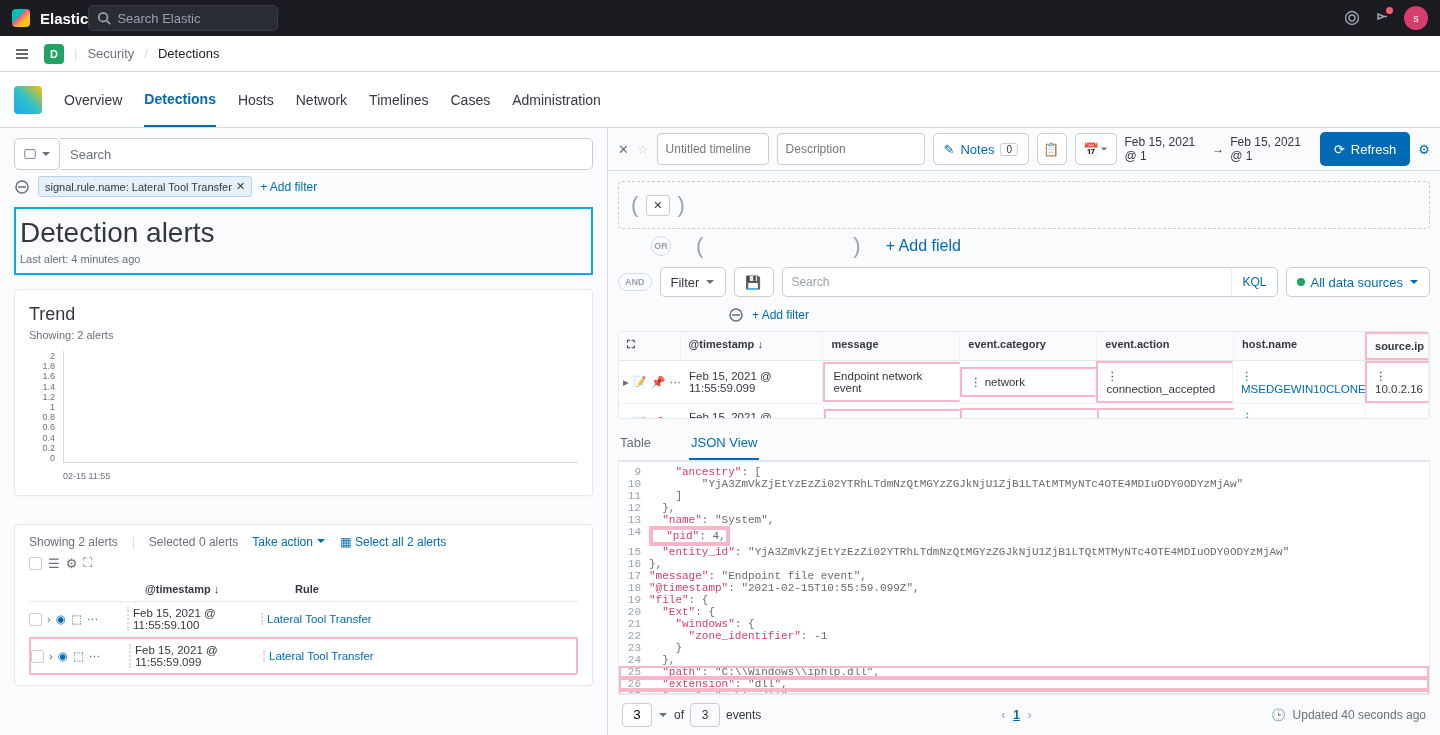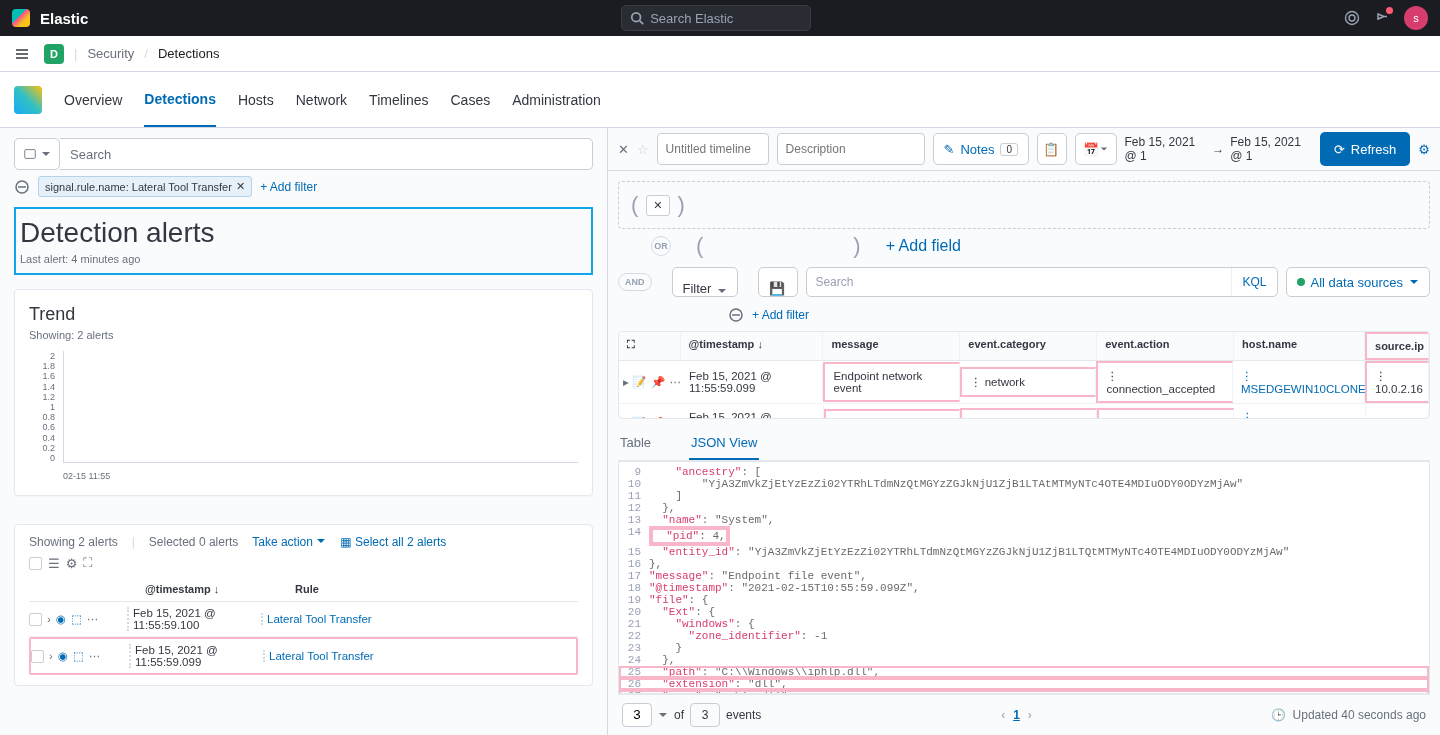--- a/index.html
+++ b/index.html
@@ -1,21 +1,21 @@
 <!DOCTYPE html>
 <html><head>
 <meta charset="utf-8">
 <style>
 * { box-sizing: border-box; margin: 0; padding: 0; }
 body { font-family: -apple-system, BlinkMacSystemFont, "Segoe UI", Helvetica, Arial, sans-serif; font-size: 13px; background: #fafbfd; color: #343741; overflow: hidden; width: 1440px; height: 735px; }
 .top-header { background: #1a1c21; height: 36px; display: flex; align-items: center; padding: 0 12px; color: #fff; justify-content: space-between; }
 .top-header-left { display: flex; align-items: center; gap: 10px; }
 .elastic-logo { width: 18px; height: 18px; background: linear-gradient(135deg, #00bfb3 40%, #f04e98 40%, #fec514 70%); border-radius: 4px; }
 .elastic-text { font-weight: 600; font-size: 15px; }
-.global-search-wrap { position: relative; flex: 1; display: flex; justify-content: center;}
+.global-search-wrap { position: relative; flex: 1; display: flex; }
 .global-search-center { background: #2a2c33; border: 1px solid #3a3c42; border-radius: 5px; height: 26px; width: 190px; display: flex; align-items: center; padding: 0 8px; color: #98a2b3; gap: 6px;}
 .top-header-right { display: flex; align-items: center; gap: 14px; }
 .icon-btn-dark { color: #98a2b3; cursor: pointer; }
 .avatar { width: 24px; height: 24px; border-radius: 50%; background: #d73d6c; color: #fff; display: flex; align-items: center; justify-content: center; font-size: 11px; }
 .notif-dot { position: relative; }
 .notif-dot::after { content: ''; position: absolute; top: -3px; right: -3px; width: 7px; height: 7px; background: #ff5b74; border-radius: 50%; }
 
 .breadcrumb-bar { height: 36px; background: #fff; border-bottom: 1px solid #d3dae6; display: flex; align-items: center; padding: 0 10px; gap: 10px; }
 .hamburger { cursor: pointer; padding: 4px;}
 .space-badge { width: 20px; height: 20px; background: #21a366; border-radius: 4px; color: #fff; display: flex; align-items: center; justify-content: center; font-size: 11px; font-weight:600;}
@@ -80,21 +80,21 @@
 .gear-btn { color:#006bb4; cursor:pointer;}
 
 .query-builder { margin:10px; border:1px dashed #c9cdd4; border-radius:4px; padding:10px 12px; display:flex; align-items:center; gap:8px; flex-wrap:wrap;}
 .paren { font-size:22px; color:#98a2b3;}
 .query-pill { border:1px solid #c9cdd4; border-radius:3px; padding:3px 6px; font-size:11px; background:#fff; display:flex; gap:4px; align-items:center;}
 .or-badge { font-size:9px; font-weight:600; color:#98a2b3; border:1px solid #d3dae6; border-radius:50%; width:20px; height:20px; display:flex; align-items:center; justify-content:center;}
 .add-field { color:#006bb4; font-size:16px; cursor:pointer;}
 
 .secondary-bar { margin:0 10px 10px; display:flex; align-items:center; gap:8px;}
 .and-badge { font-size:9px; font-weight:600; color:#98a2b3; border:1px solid #d3dae6; border-radius:10px; padding:3px 6px;}
-.filter-dd { border:1px solid #c9cdd4; border-radius:5px; height:30px; padding:0 10px; display:flex; align-items:flex-end; gap:6px; background:#fff; cursor:pointer;margin-left:12px;}
+.filter-dd { border:1px solid #c9cdd4; border-radius:5px; height:30px; padding:0 10px; display:flex; align-items:center; gap:6px; background:#fff; cursor:pointer;}
 .kql-box { flex:1; border:1px solid #c9cdd4; border-radius:5px; height:30px; display:flex; align-items:center; background:#fff;}
 .kql-box .placeholder { flex:1; padding:0 8px; color:#98a2b3; font-size:12px;}
 .kql-badge { padding:0 10px; color:#006bb4; font-size:12px; border-left:1px solid #efefef; height:100%; display:flex; align-items:center; cursor:pointer;}
 .data-src-btn { border:1px solid #c9cdd4; border-radius:5px; height:30px; padding:0 10px; display:flex; align-items:center; gap:6px; color:#006bb4; background:#fff; cursor:pointer;}
 .dot-green { width:8px; height:8px; background:#21a366; border-radius:50%;}
 
 .filter-sub-row { margin:0 10px 8px 120px; display:flex; align-items:center; gap:8px;}
 .options-icon { color:#69707d; cursor:pointer;}
 
 .event-table { margin:0 10px; border:1px solid #e3e8ee; border-radius:4px; background:#fff; overflow:hidden;}

